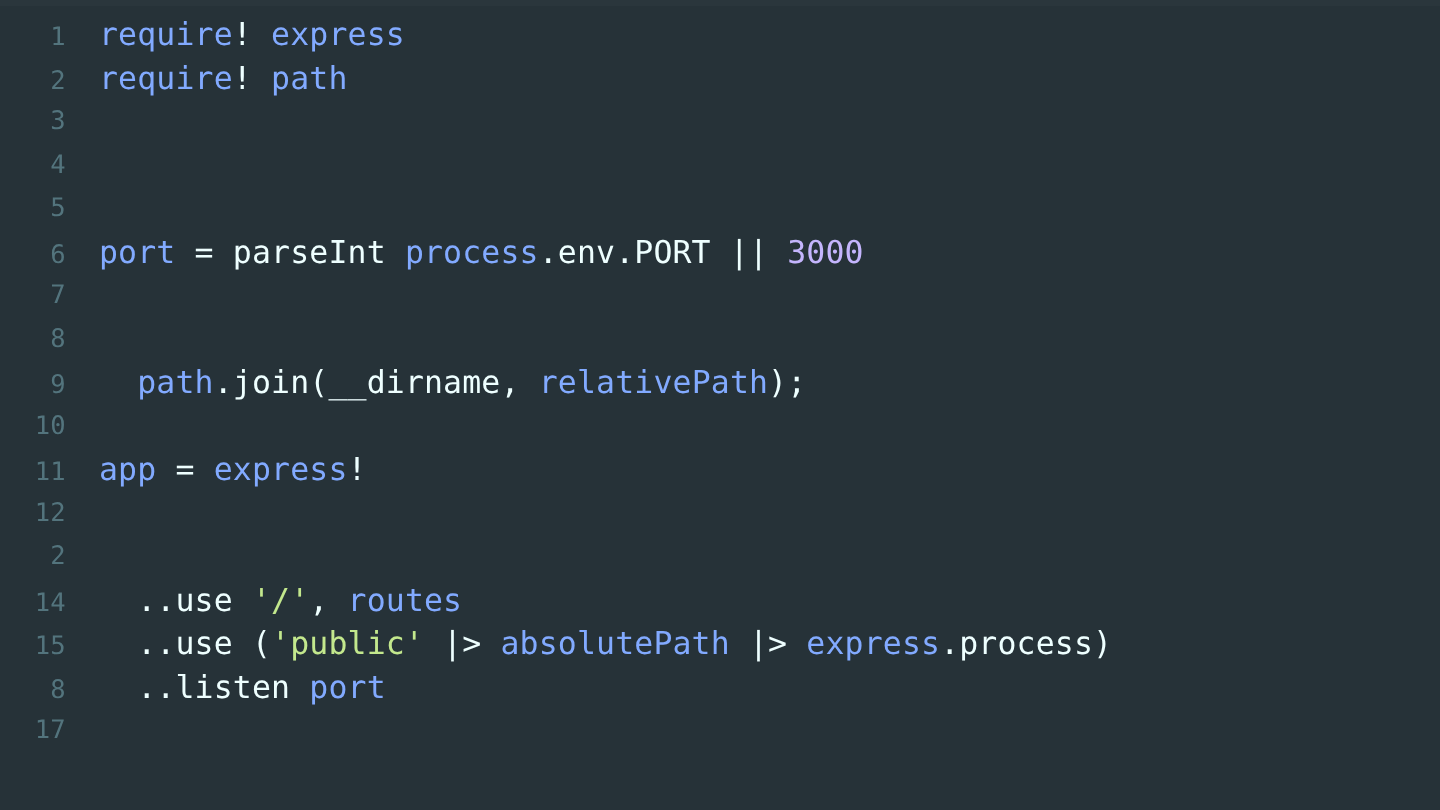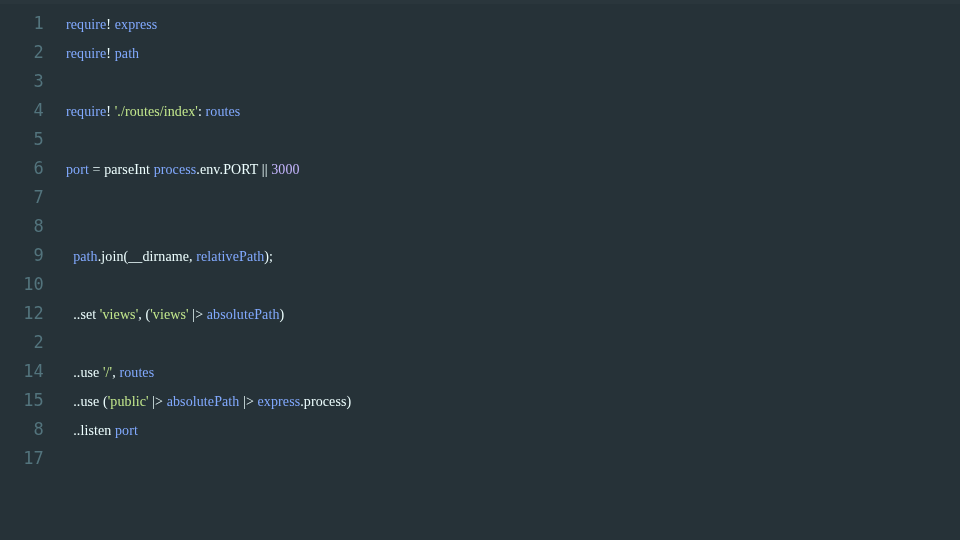--- a/index.html
+++ b/index.html
@@ -44,50 +44,50 @@
     min-width: 44px;
     text-align: right;
     padding-right: 0;
     color: #53747d;
     font-size: 17px;
     letter-spacing: 0.2px;
     user-select: none;
   }
   .content {
     padding-left: 22px;
-    font-size: 14px;
+    font-size: 21px;
     letter-spacing: 0.1px;
     color: #eeffff;
-    font-family: Liberation Serif, serif;
   }
   
   .t-plain   { color: #eeffff; }
   .t-kw      { color: #82aaff; }
   .t-var     { color: #82aaff; }
   .t-str     { color: #c3e88d; }
   .t-punc    { color: #eeffff; }
   .t-num     { color: #c4b5fd; }
   .t-fn      { color: #eeffff; text-align: right; }
 </style>
 </head>
 <body>
 
 <div id="editor">
   <div id="top-strip"></div>
   <div class="code-area" id="code-area">
       <div class="line"><div class="gutter">1</div><div class="content"><span class="t-kw">require</span><span class="t-punc">! </span><span class="t-var">express</span></div></div>
       <div class="line"><div class="gutter">2</div><div class="content"><span class="t-kw">require</span><span class="t-punc">! </span><span class="t-var">path</span></div></div>
       <div class="line"><div class="gutter">3</div><div class="content"></div></div>
-      <div class="line"><div class="gutter">4</div><div class="content"><span class="t-kw">require</span><span class="t-punc">! </span><span class="t-str">'./routes/index'</span><span class="t-punc">: </span><span class="t-var">routes</span></div></div>
+      <div class="line"><div class="gutter">4</div></div>
       <div class="line"><div class="gutter">5</div><div class="content"></div></div>
       <div class="line"><div class="gutter">6</div><div class="content"><span class="t-var">port</span><span class="t-punc"> = </span><span class="t-fn">parseInt</span><span class="t-punc"> </span><span class="t-var">process</span><span class="t-plain">.env.PORT</span><span class="t-punc"> || </span><span class="t-num">3000</span></div></div>
       <div class="line"><div class="gutter">7</div><div class="content"></div></div>
       <div class="line"><div class="gutter">8</div></div>
       <div class="line"><div class="gutter">9</div><div class="content"><span class="t-plain">  </span><span class="t-var">path</span><span class="t-punc">.join(</span><span class="t-plain">__dirname</span><span class="t-punc">, </span><span class="t-var">relativePath</span><span class="t-punc">);</span></div></div>
       <div class="line"><div class="gutter">10</div><div class="content"></div></div>
-      <div class="line"><div class="gutter">12</div><div class="content"><span class="t-plain">  ..set </span><span class="t-str">'views'</span><span class="t-punc">, (</span><span class="t-str">'views'</span><span class="t-punc"> |&gt; </span><span class="t-var">absolutePath</span><span class="t-punc">)</span></div></div>
+      <div class="line"><div class="gutter">11</div><div class="content"><span class="t-var">app</span><span class="t-punc"> = </span><span class="t-var">express</span><span class="t-punc">!</span></div></div>
+      <div class="line"><div class="gutter">12</div></div>
       <div class="line"><div class="gutter">2</div></div>
       <div class="line"><div class="gutter">14</div><div class="content"><span class="t-plain">  ..use </span><span class="t-str">'/'</span><span class="t-punc">, </span><span class="t-var">routes</span></div></div>
       <div class="line"><div class="gutter">15</div><div class="content"><span class="t-plain">  ..use (</span><span class="t-str">'public'</span><span class="t-punc"> |&gt; </span><span class="t-var">absolutePath</span><span class="t-punc"> |&gt; </span><span class="t-var">express</span><span class="t-punc">.process)</span></div></div>
       <div class="line"><div class="gutter">8</div><div class="content"><span class="t-plain">  ..listen </span><span class="t-var">port</span></div></div>
       <div class="line"><div class="gutter">17</div><div class="content"></div></div>
     </div>
 </div>
 
 </body></html>

